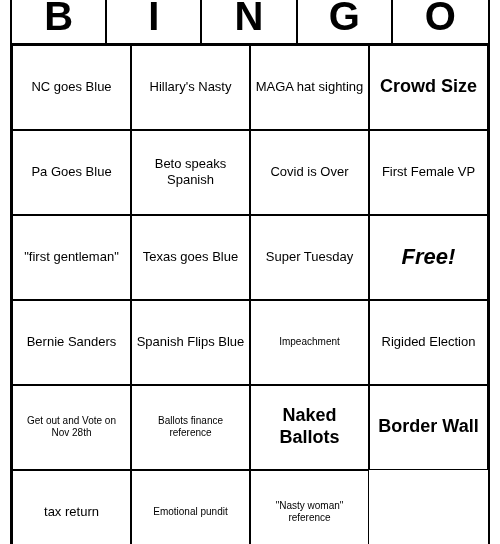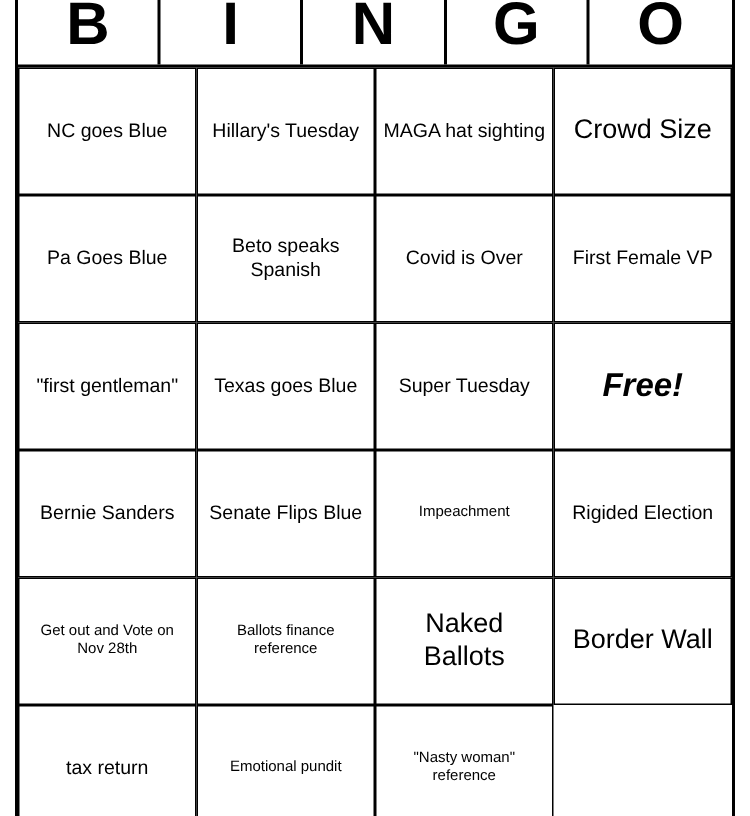--- a/index.html
+++ b/index.html
@@ -65,49 +65,49 @@
       font-weight: bold;
       font-style: italic;
     }
 
     .bingo-cell.small-text {
       font-size: 10px;
     }
 
     .bingo-cell.large-text {
       font-size: 18px;
-      font-weight: normal;
+      font-weight: bold;
     }
   </style>
 </head>
 <body>
 
 <div class="bingo-card">
   <div class="bingo-header">
   <div class="bingo-letter">B</div>
       <div class="bingo-letter">I</div>
       <div class="bingo-letter">N</div>
       <div class="bingo-letter">G</div>
       <div class="bingo-letter">O</div>
     </div>
   <div class="bingo-grid">
   <div class="bingo-cell">NC goes Blue</div>
-      <div class="bingo-cell">Hillary's Tuesday</div>
+      <div class="bingo-cell">Hillary's Nasty</div>
       <div class="bingo-cell">MAGA hat sighting</div>
       <div class="bingo-cell large-text">Crowd Size</div>
       <div class="bingo-cell">Pa Goes Blue</div>
       <div class="bingo-cell">Beto speaks Spanish</div>
       <div class="bingo-cell">Covid is Over</div>
       <div class="bingo-cell">First Female VP</div>
       <div class="bingo-cell">"first gentleman"</div>
       <div class="bingo-cell">Texas goes Blue</div>
       <div class="bingo-cell">Super Tuesday</div>
       <div class="bingo-cell free">Free!</div>
       <div class="bingo-cell">Bernie Sanders</div>
-      <div class="bingo-cell">Senate Flips Blue</div>
+      <div class="bingo-cell">Spanish Flips Blue</div>
       <div class="bingo-cell small-text">Impeachment</div>
       <div class="bingo-cell">Rigided Election</div>
       <div class="bingo-cell small-text">Get out and Vote on Nov 28th</div>
       <div class="bingo-cell small-text">Ballots finance reference</div>
       <div class="bingo-cell large-text">Naked Ballots</div>
       <div class="bingo-cell large-text">Border Wall</div>
       <div class="bingo-cell">tax return</div>
       <div class="bingo-cell small-text">Emotional pundit</div>
       <div class="bingo-cell small-text">"Nasty woman" reference</div>
     </div>

